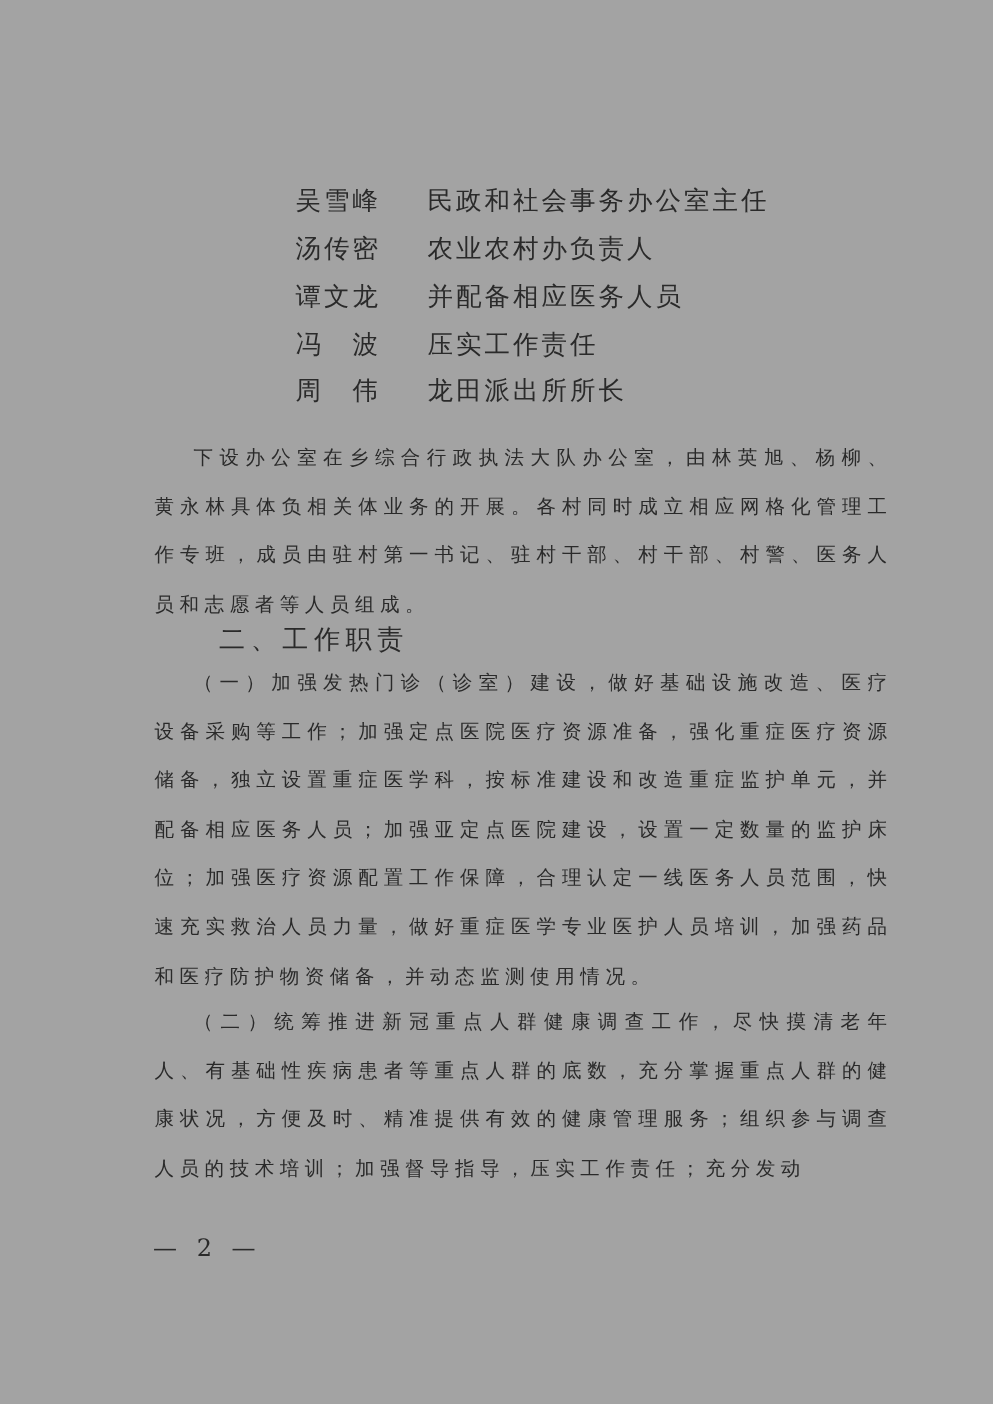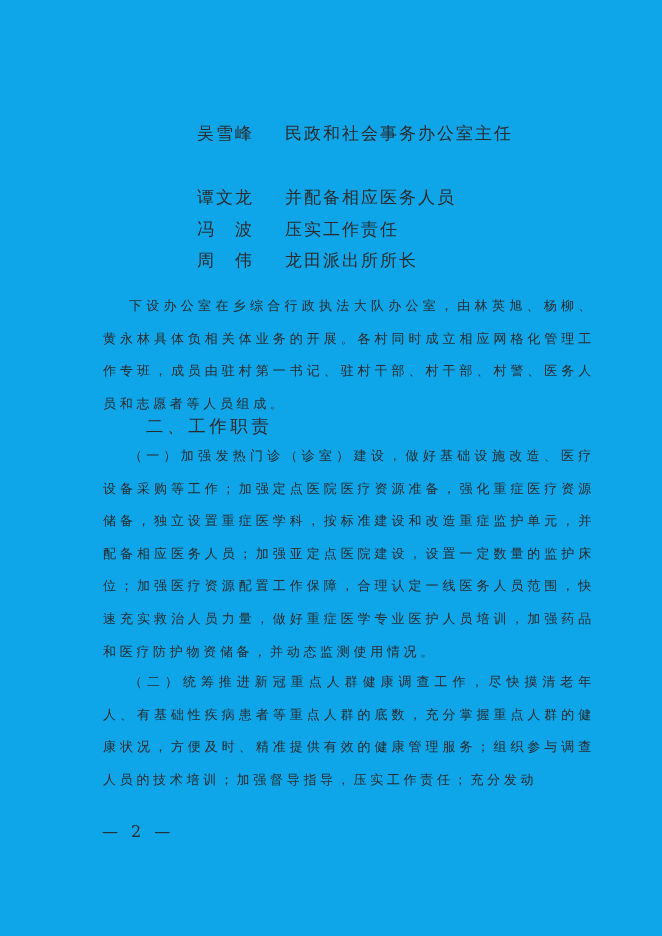--- a/index.html
+++ b/index.html
@@ -1,33 +1,36 @@
 <!DOCTYPE html>
 <html><head>
 <meta charset="utf-8">
 <style>
   html, body { margin: 0; padding: 0; background: #ffffff; }
   body { width: 662px; height: 936px; position: relative; overflow: hidden;
          font-family: "DejaVu Serif", "Liberation Serif", serif; color: #2a2a2a; }
-  .page { position: absolute; left: 0; top: 0; width: 662px; height: 936px; background: #0ea5e9; }
+  .page { position: absolute; left: 0; top: 0; width: 662px; height: 936px; background: #a3a3a3; }
   .member { position: absolute; left: 197px; font-size: 17px; letter-spacing: 2px; white-space: nowrap; }
   .member .name { display: inline-block; width: 88px; }
   .member .role { display: inline-block; }
   .para { position: absolute; left: 88px; width: 492px; font-size: 13px; line-height: 32.6px;
           letter-spacing: 3.7px; text-align: justify; text-indent: 2em; margin: 15px; }
   .heading { position: absolute; left: 130px; font-size: 17.4px; letter-spacing: 3.7px; margin: 16px; }
   .footer { position: absolute; left: 102px; top: 822px; font-size: 16px; letter-spacing: 4px; }
 </style>
 </head>
 <body>
 
 <div class="page">
 
   <div class="member" style="top:122px">
     <span class="name">吴雪峰</span><span class="role">民政和社会事务办公室主任</span>
+  </div>
+  <div class="member" style="top:154px">
+    <span class="name">汤传密</span><span class="role">农业农村办负责人</span>
   </div>
   <div class="member" style="top:186px">
     <span class="name">谭文龙</span><span class="role">并配备相应医务人员</span>
   </div>
   <div class="member" style="top:218px">
     <span class="name">冯　波</span><span class="role">压实工作责任</span>
   </div>
   <div class="member" style="top:249px">
     <span class="name">周　伟</span><span class="role">龙田派出所所长</span>
   </div>

